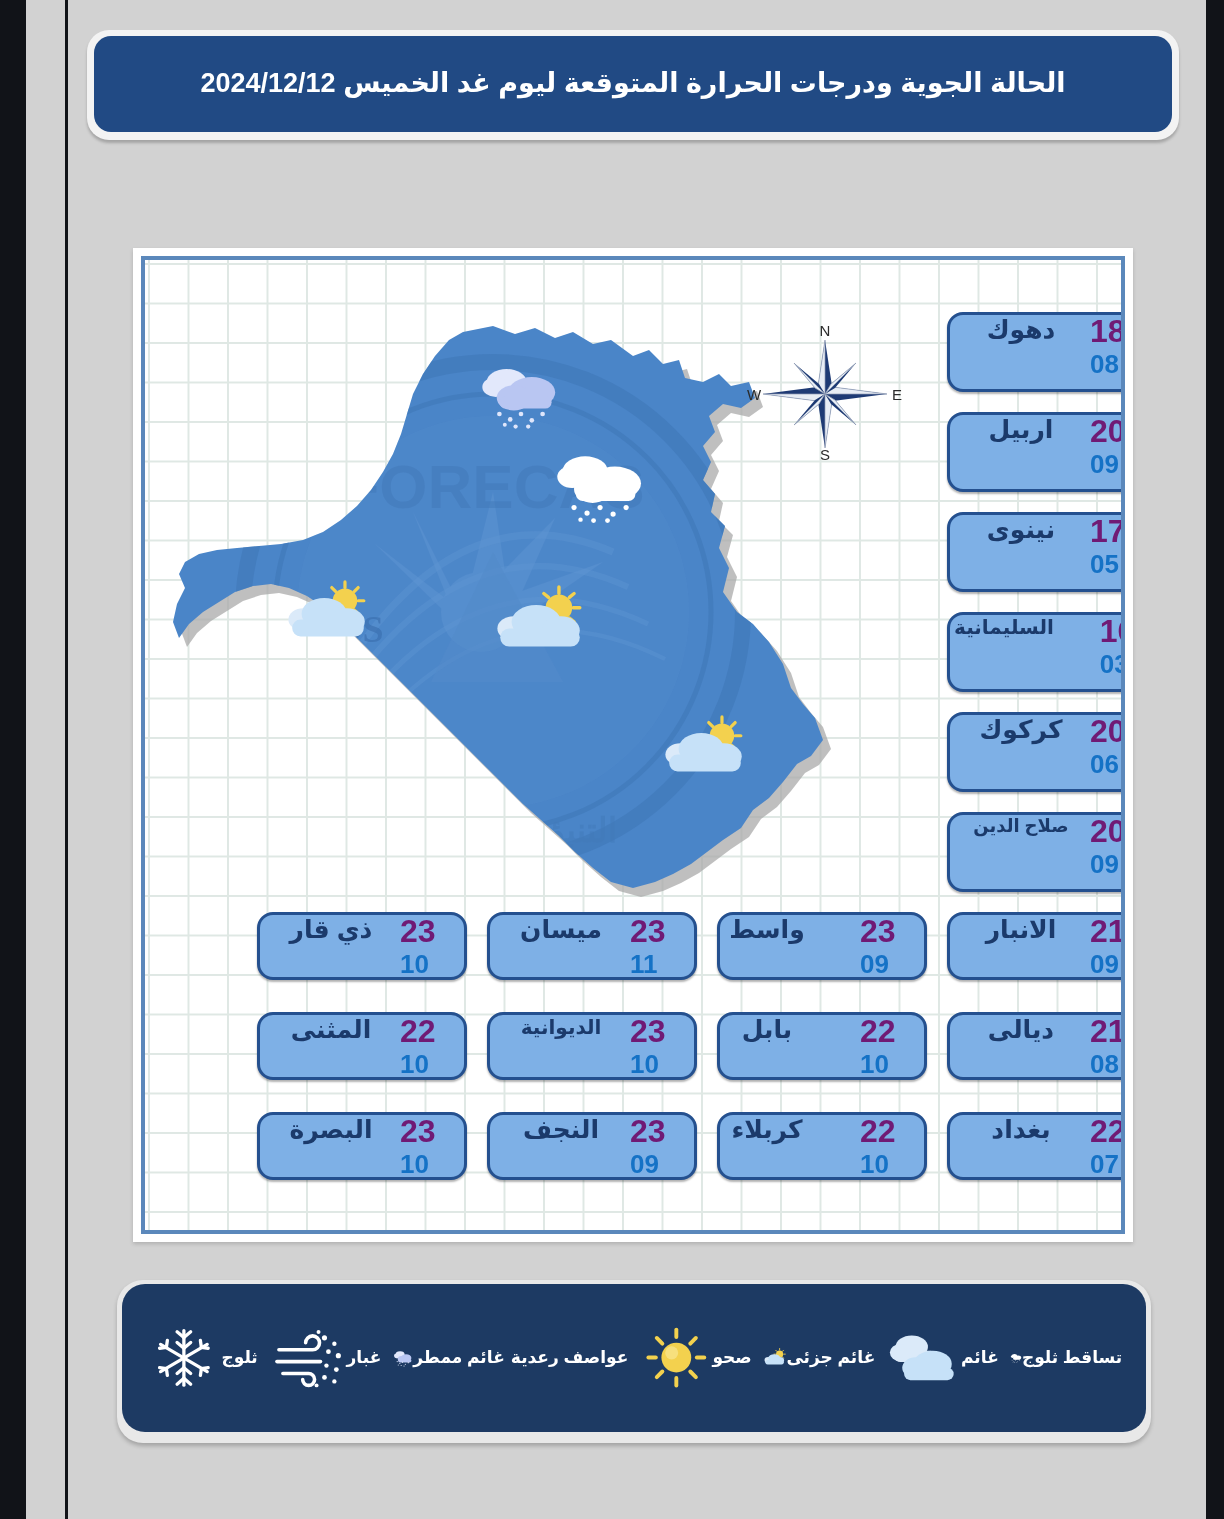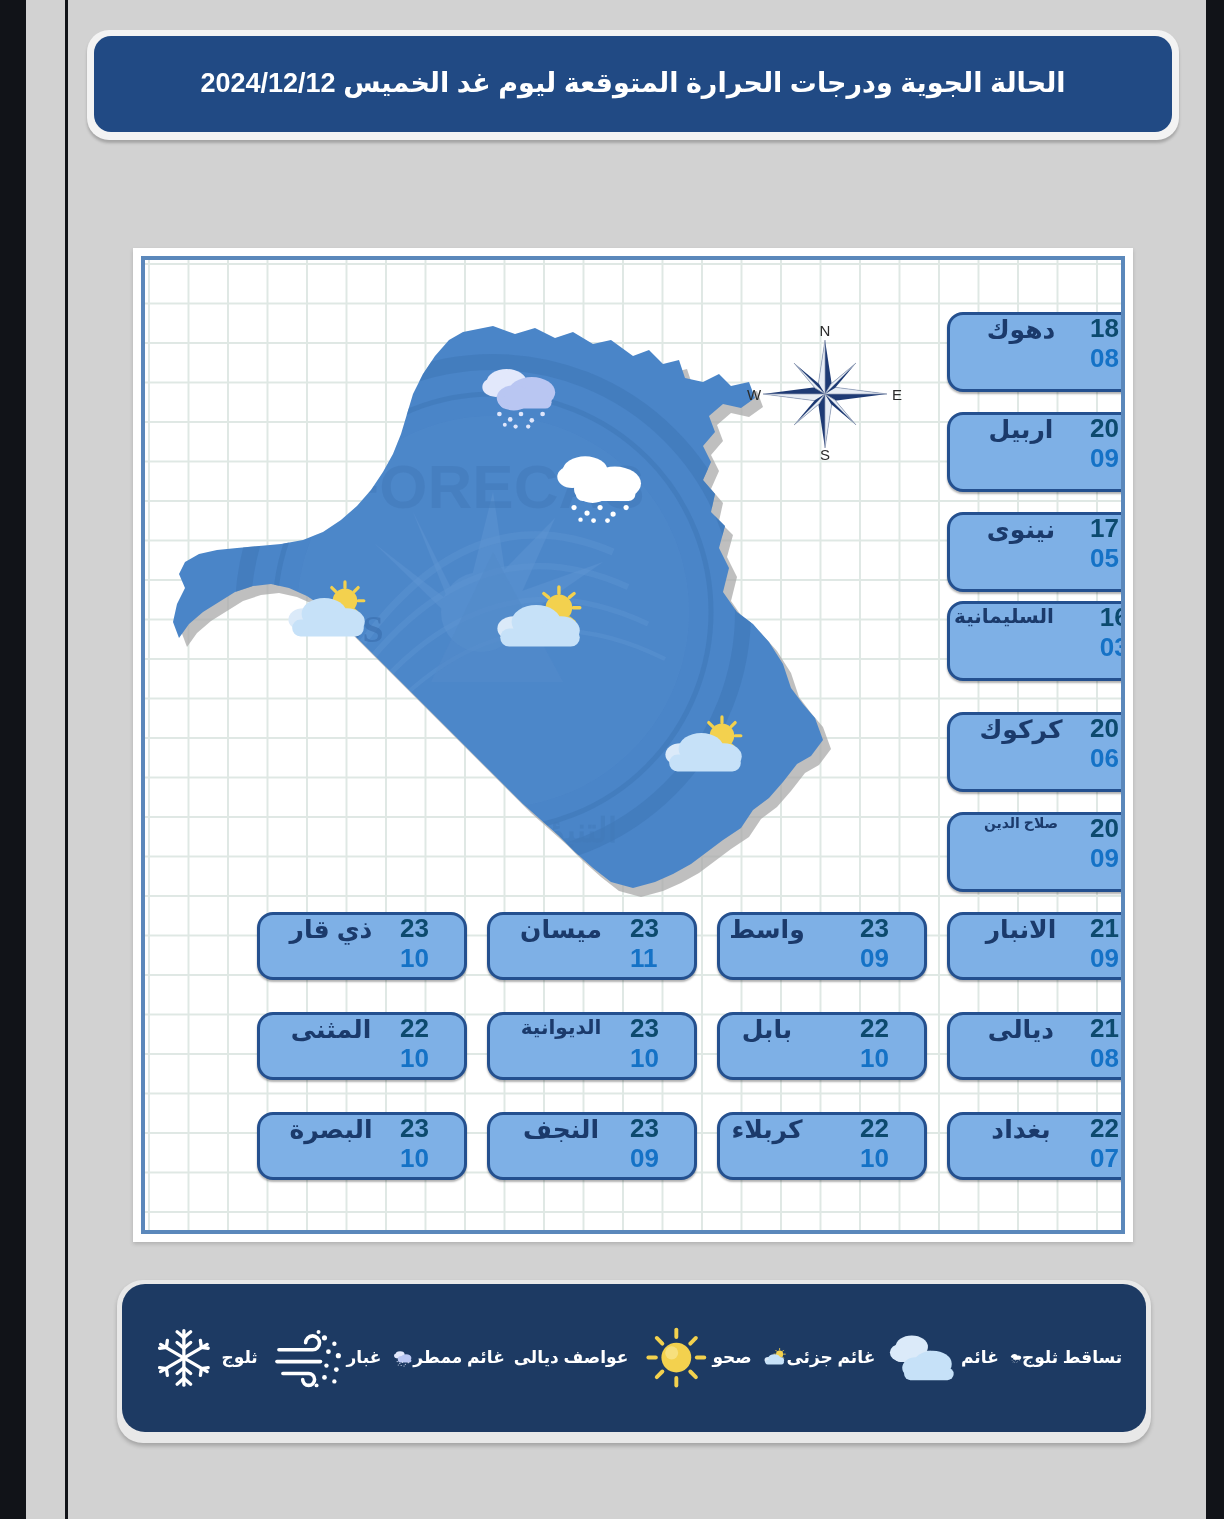--- a/index.html
+++ b/index.html
@@ -144,52 +144,52 @@
     flex: 1 1 auto;
     text-align: center;
     color: #1b3a6b;
     font-weight: bold;
     font-size: 25px;
     white-space: nowrap;
     padding-left: 4px;
     padding-right: 2px;
   }
   .card-name.small { font-size: 20px; }
-  .card-name.xsmall { font-size: 14px; }
+  .card-name.xsmall { font-size: 18px; }
   .card-temps {
     flex: 0 0 auto;
     width: 64px;
     display: flex;
     flex-direction: column;
     align-items: flex-start;
     justify-content: center;
     padding-right: 8px;
     box-sizing: border-box;
     direction: ltr;
   }
   .t-max {
-    color: #0c4a6e;
+    color: #701a75;
     font-weight: bold;
-    font-size: 26px;
+    font-size: 32px;
     line-height: 1.0;
     margin-bottom: 4px;
   }
   .t-min {
     color: #1572c6;
     font-weight: bold;
     font-size: 26px;
     line-height: 1.0;
   }
 
   
   .col-right .card { left: 802px; width: 210px; height: 80px; }
   .col-right .card.r0 { top: 52px; }
   .col-right .card.r1 { top: 152px; }
   .col-right .card.r2 { top: 252px; }
-  .col-right .card.r3 { top: 341px; gap: 44px; }
+  .col-right .card.r3 { top: 352px; gap: 44px; }
   .col-right .card.r4 { top: 452px; }
   .col-right .card.r5 { top: 552px; }
 
   
   .grid-cards .card { width: 210px; height: 68px; }
   .grid-cards .card.c0 { left: 802px; }
   .grid-cards .card.c1 { left: 572px; gap: 48px; }
   .grid-cards .card.c2 { left: 342px; }
   .grid-cards .card.c3 { left: 112px; }
   .grid-cards .card.g0 { top: 652px; }
@@ -687,21 +687,21 @@
                 <line x1="18" y1="15" x2="24" y2="21"></line>
                 <line x1="54" y1="51" x2="60" y2="57"></line>
                 <line x1="60" y1="15" x2="54" y2="21"></line>
                 <line x1="24" y1="51" x2="18" y2="57"></line>
               </g>
             </svg>
           </div>
         </div>
 
         <div class="legend-item">
-          <div class="legend-label">عواصف ديالى</div>
+          <div class="legend-label">عواصف رعدية</div>
           <div class="legend-icon">
             <svg viewBox="0 0 78 72">
               <ellipse cx="26" cy="22" rx="16" ry="11" fill="#232a6b"></ellipse>
               <ellipse cx="14" cy="28" rx="10" ry="8" fill="#232a6b"></ellipse>
               <rect x="8" y="26" width="40" height="11" rx="5.5" fill="#232a6b"></rect>
               <path d="M10,16 q10,-7 22,-2" fill="none" stroke="#e9edf7" stroke-width="3"></path>
               <polygon points="16,36 27,36 21,46 29,46 15,62 20,48 13,48" fill="#f5cf2e"></polygon>
               <ellipse cx="52" cy="38" rx="19" ry="13" fill="#232a6b"></ellipse>
               <ellipse cx="36" cy="42" rx="13" ry="10" fill="#232a6b"></ellipse>
               <rect x="26" y="42" width="46" height="12" rx="6" fill="#232a6b"></rect>

